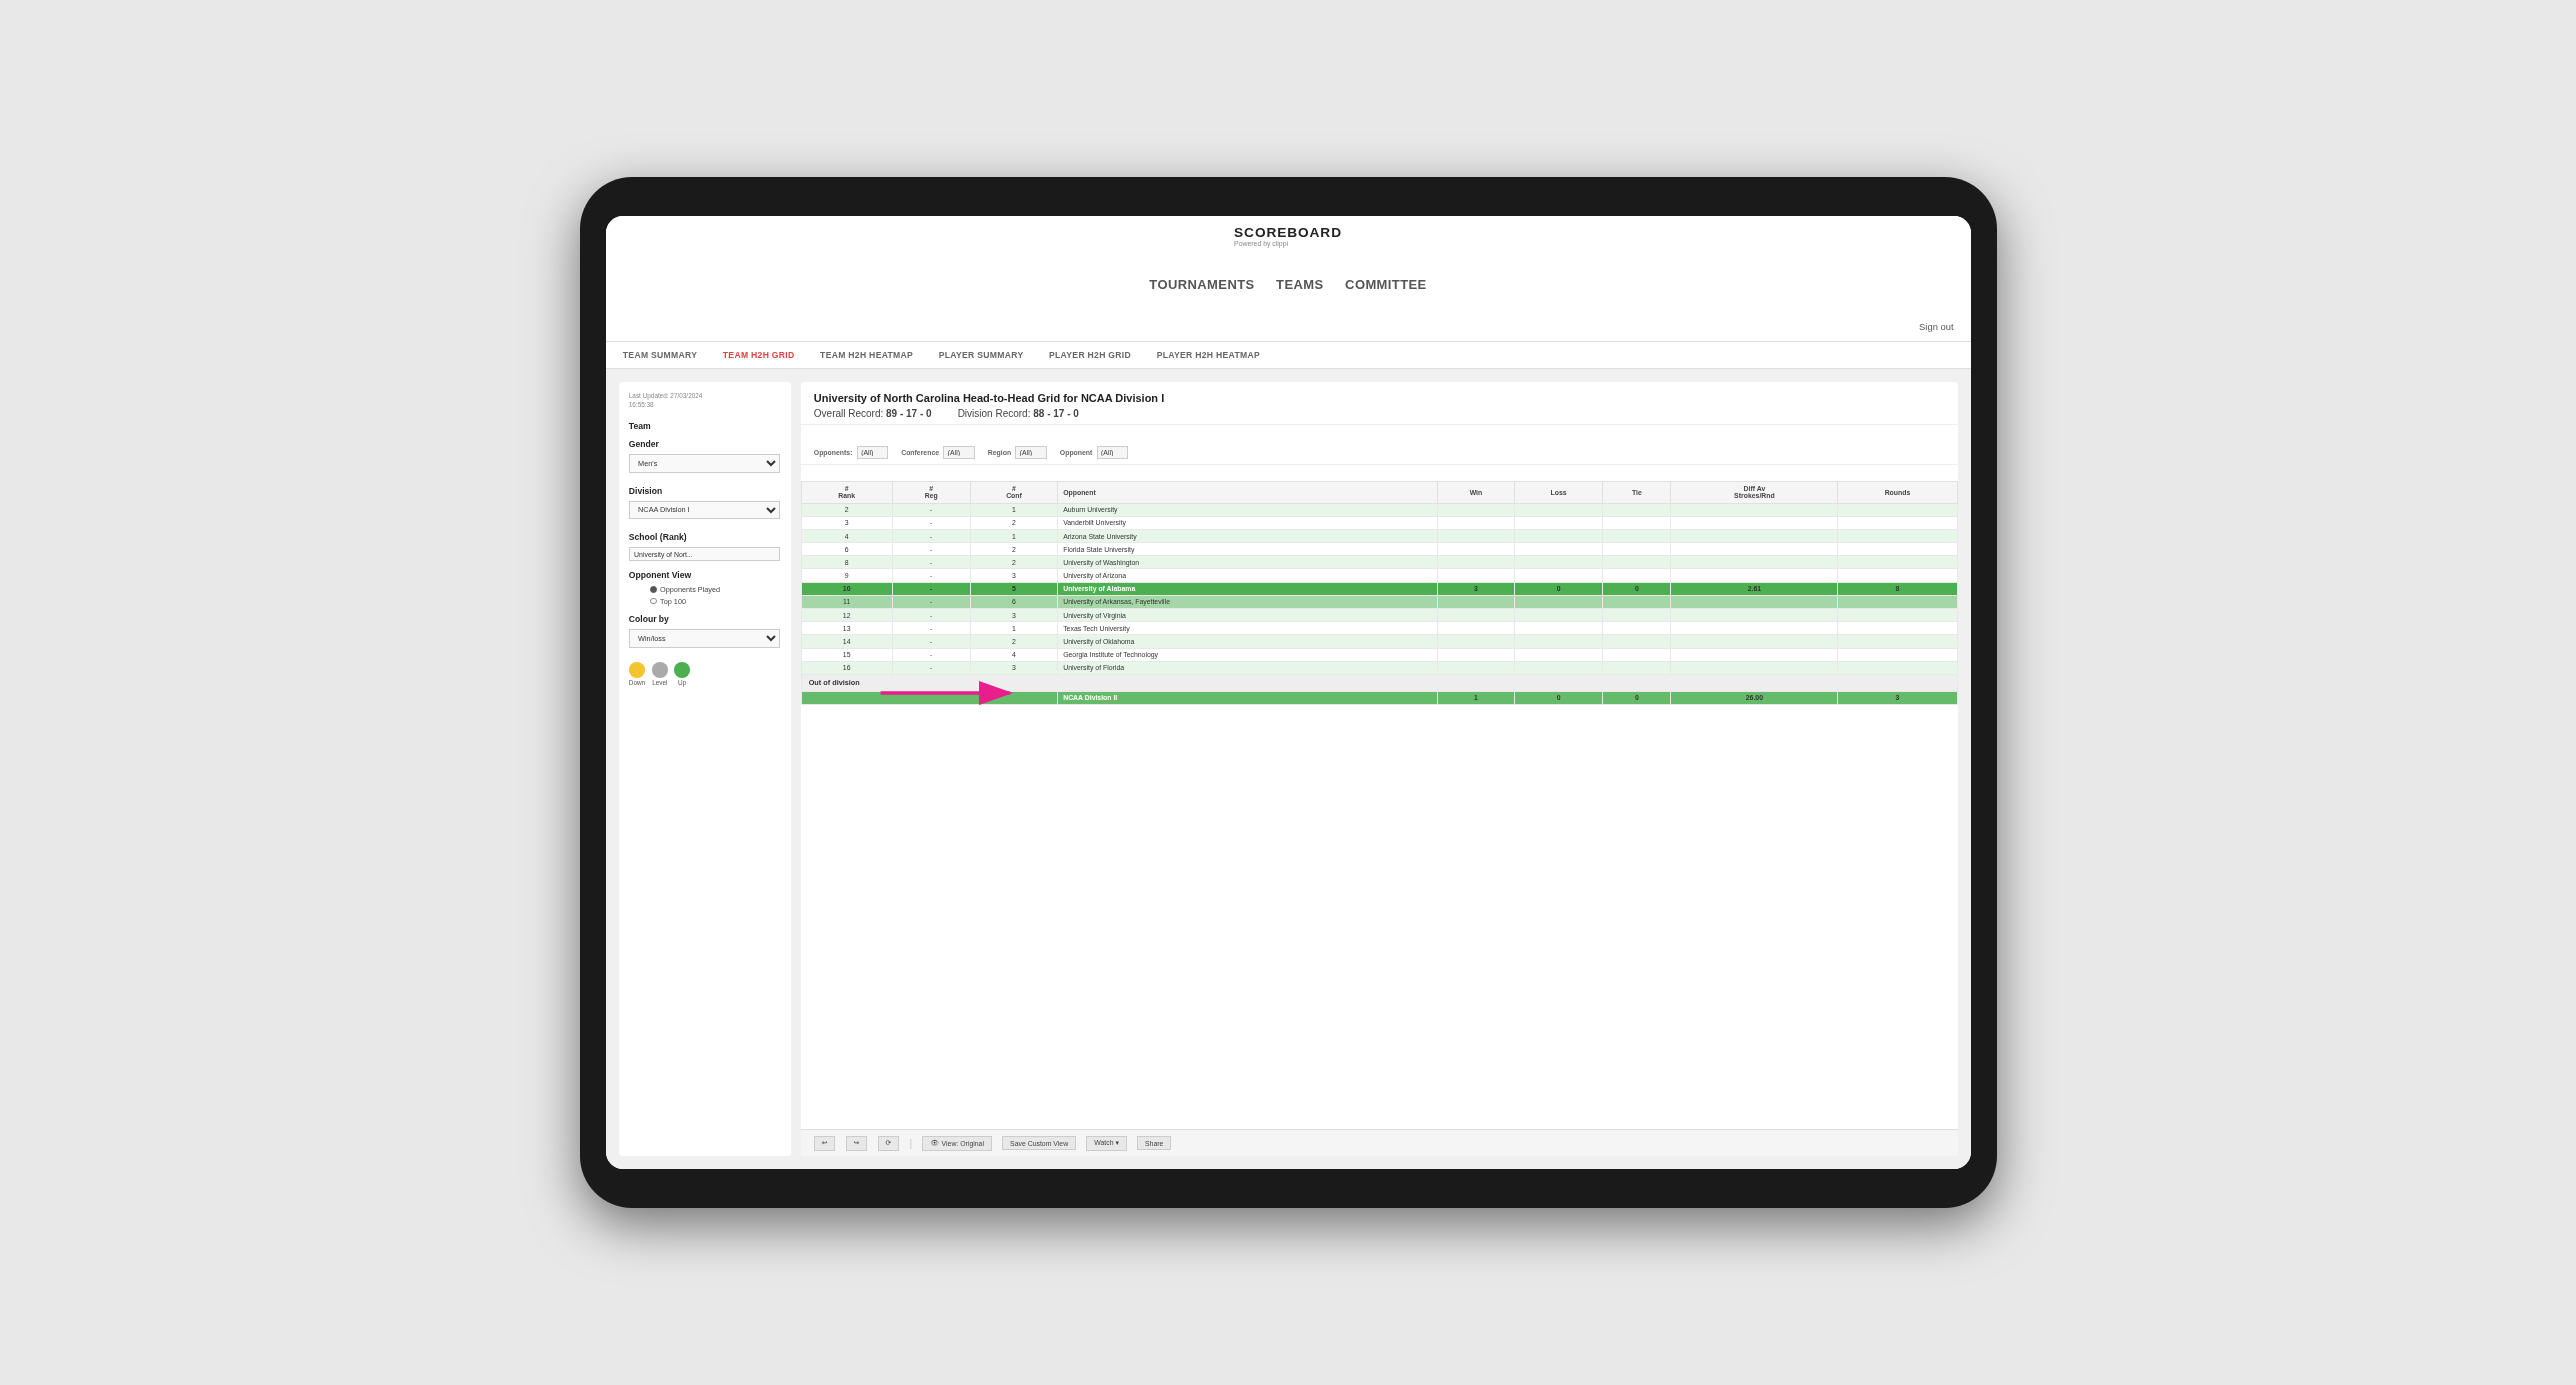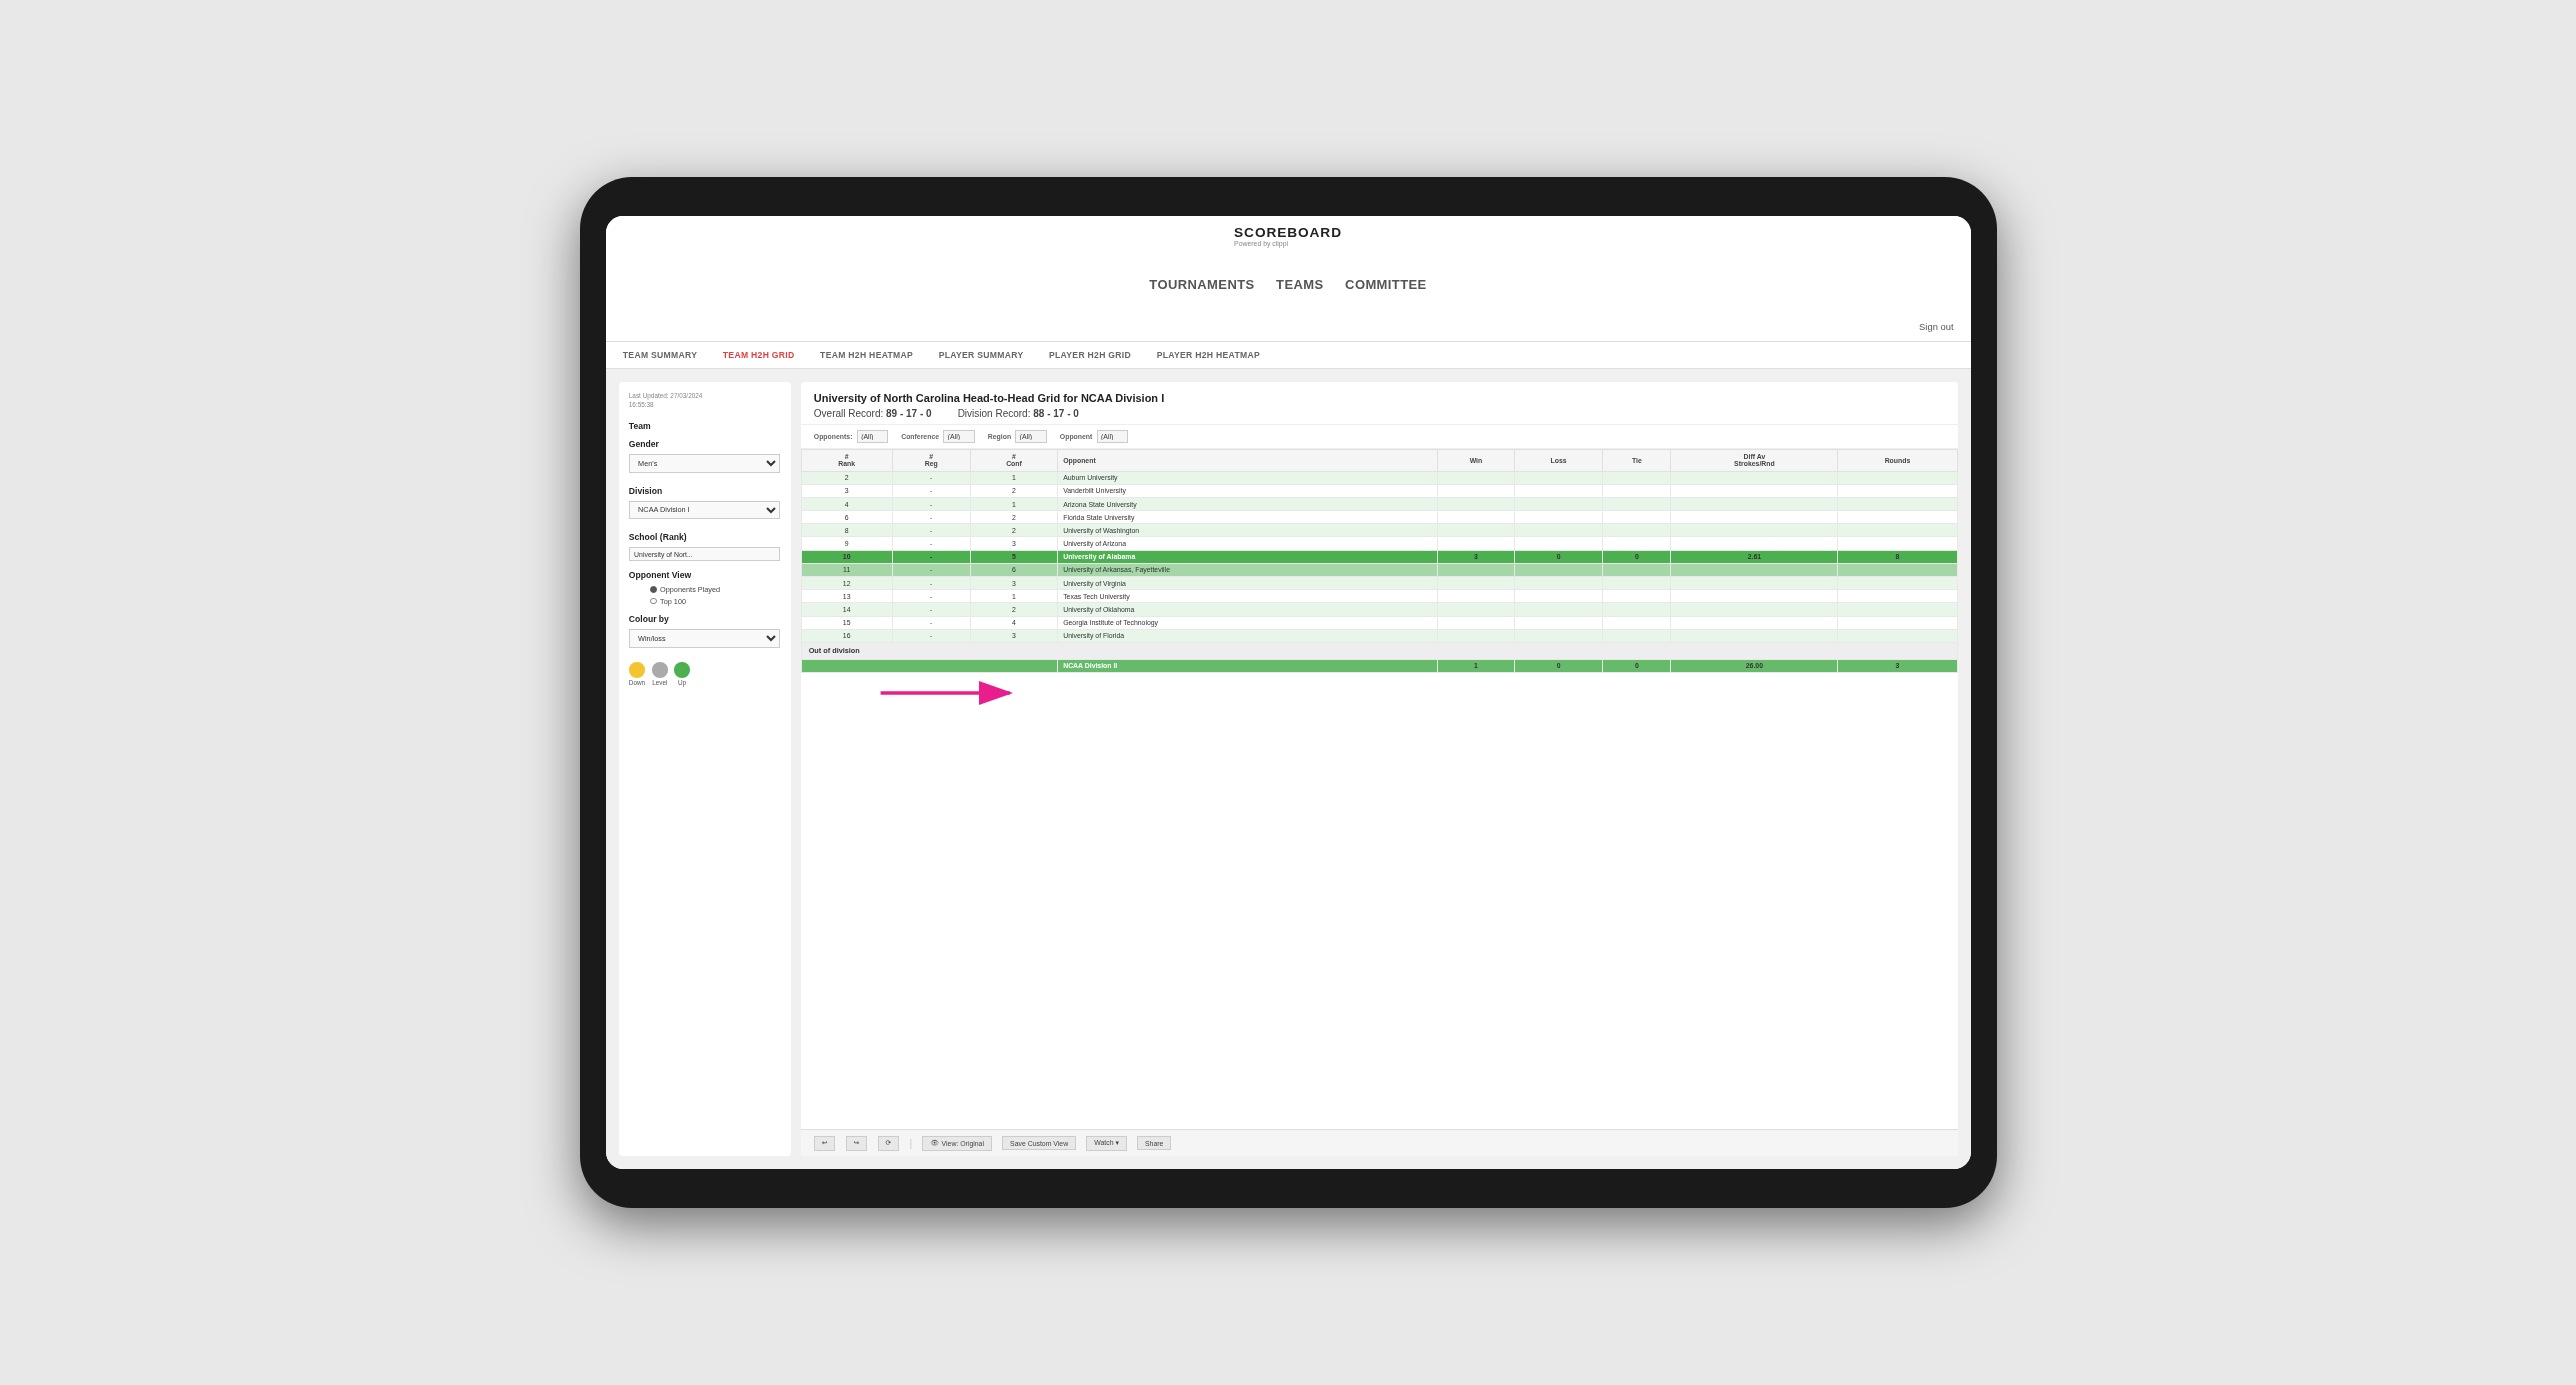--- a/index.html
+++ b/index.html
@@ -242,20 +242,21 @@
     }
 
     
     .main-panel {
       flex: 1;
       background: #fff;
       border-radius: 3.4px;
       display: flex;
       flex-direction: column;
       overflow: hidden;
+      gap: 16px;
     }
 
     .panel-header {
       padding: 10.3px 13px 5.2px;
       border-bottom: 0.9px solid #eee;
     }
 
     .panel-title {
       font-size: 11px;
       font-weight: 700;

